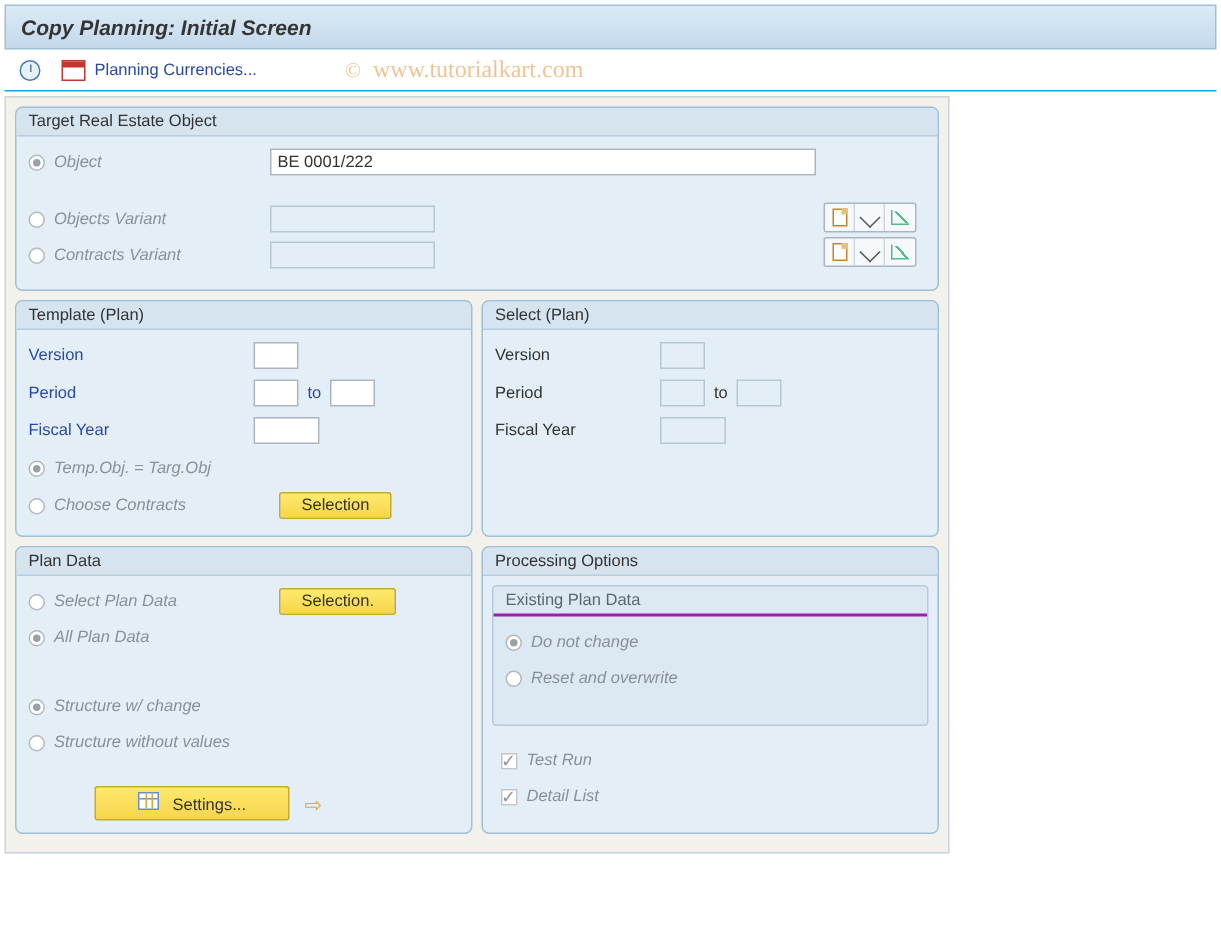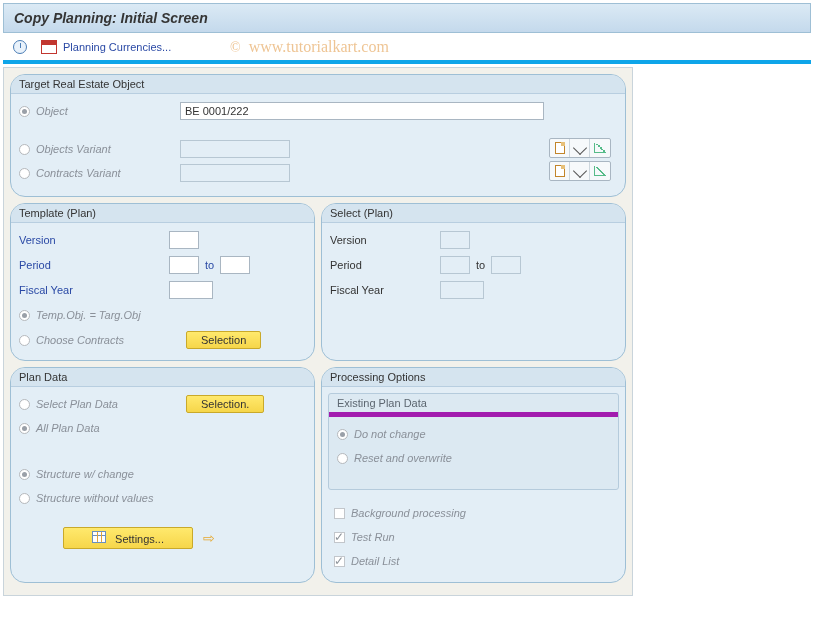--- a/index.html
+++ b/index.html
@@ -20,21 +20,21 @@
       font-weight: bold;
       font-size: 14px;
       color: #353535;
       margin: 3px;
     }
     .toolbar {
       padding: 4px 10px 6px;
       display: flex;
       align-items: center;
       gap: 6px;
-      border-bottom: 4px solid #0ea5e9;
+      border-bottom: 1px solid #0ea5e9;
       margin: 0 3px;
     }
     .toolbar .clock-icon {
       width: 14px; height: 14px;
       display: inline-block;
       border: 1px solid #4a7db5;
       border-radius: 50%;
       position: relative;
       background: #e9f2fb;
     }
@@ -56,21 +56,21 @@
     .main-body {
       background: #f2f1eb;
       border: 1px solid #c9d4db;
       margin: 3px;
       padding: 6px;
       width: 630px;
     }
     .groupbox {
       background: #e3eef6;
       border: 1px solid #9ebfd5;
-      border-radius: 15px;
+      border-radius: 5px;
       margin-bottom: 6px;
       overflow: hidden;
     }
     .groupbox .gb-title {
       background: #d5e4ef;
       padding: 3px 8px;
       border-bottom: 1px solid #b8cee0;
       font-size: 11px;
       color: #333;
     }
@@ -176,21 +176,21 @@
       display:flex; flex-direction:column; gap:3px;
     }
     
     .inner-group {
       background:#dce9f2;
       border:1px solid #b5cbdc;
       border-radius:3px;
       margin: 2px;
     }
     .inner-group .ig-title{
-      padding:3px 8px; border-bottom:5px solid #a21caf;
+      padding:3px 8px; border-bottom:2px solid #a21caf;
       color:#5c6670;
     }
     .inner-group .ig-body{
       padding:6px 8px 18px;
     }
     
     .grid-icon{
       width:14px;height:12px;display:inline-block;background:#fff;border:1px solid #6a90bf;position:relative;margin-right:6px;
     }
     .grid-icon::before{content:"";position:absolute;left:0;right:0;top:3px;height:1px;background:#6a90bf;}
@@ -372,24 +372,20 @@
             </div>
             <div class="row">
               <span class="radio-dot disabled"></span>
               <span class="lbl disabled">Reset and overwrite</span>
             </div>
           </div>
         </div>
         <div style="height:10px"></div>
         <div style="padding:0 8px">
           <div class="row">
-            <span class="checkbox disabled"></span>
-            <span class="lbl disabled">Background processing</span>
-          </div>
-          <div class="row">
             <span class="checkbox checked disabled"></span>
             <span class="lbl disabled">Test Run</span>
           </div>
           <div class="row">
             <span class="checkbox checked disabled"></span>
             <span class="lbl disabled">Detail List</span>
           </div>
         </div>
       </div>
     </div>

